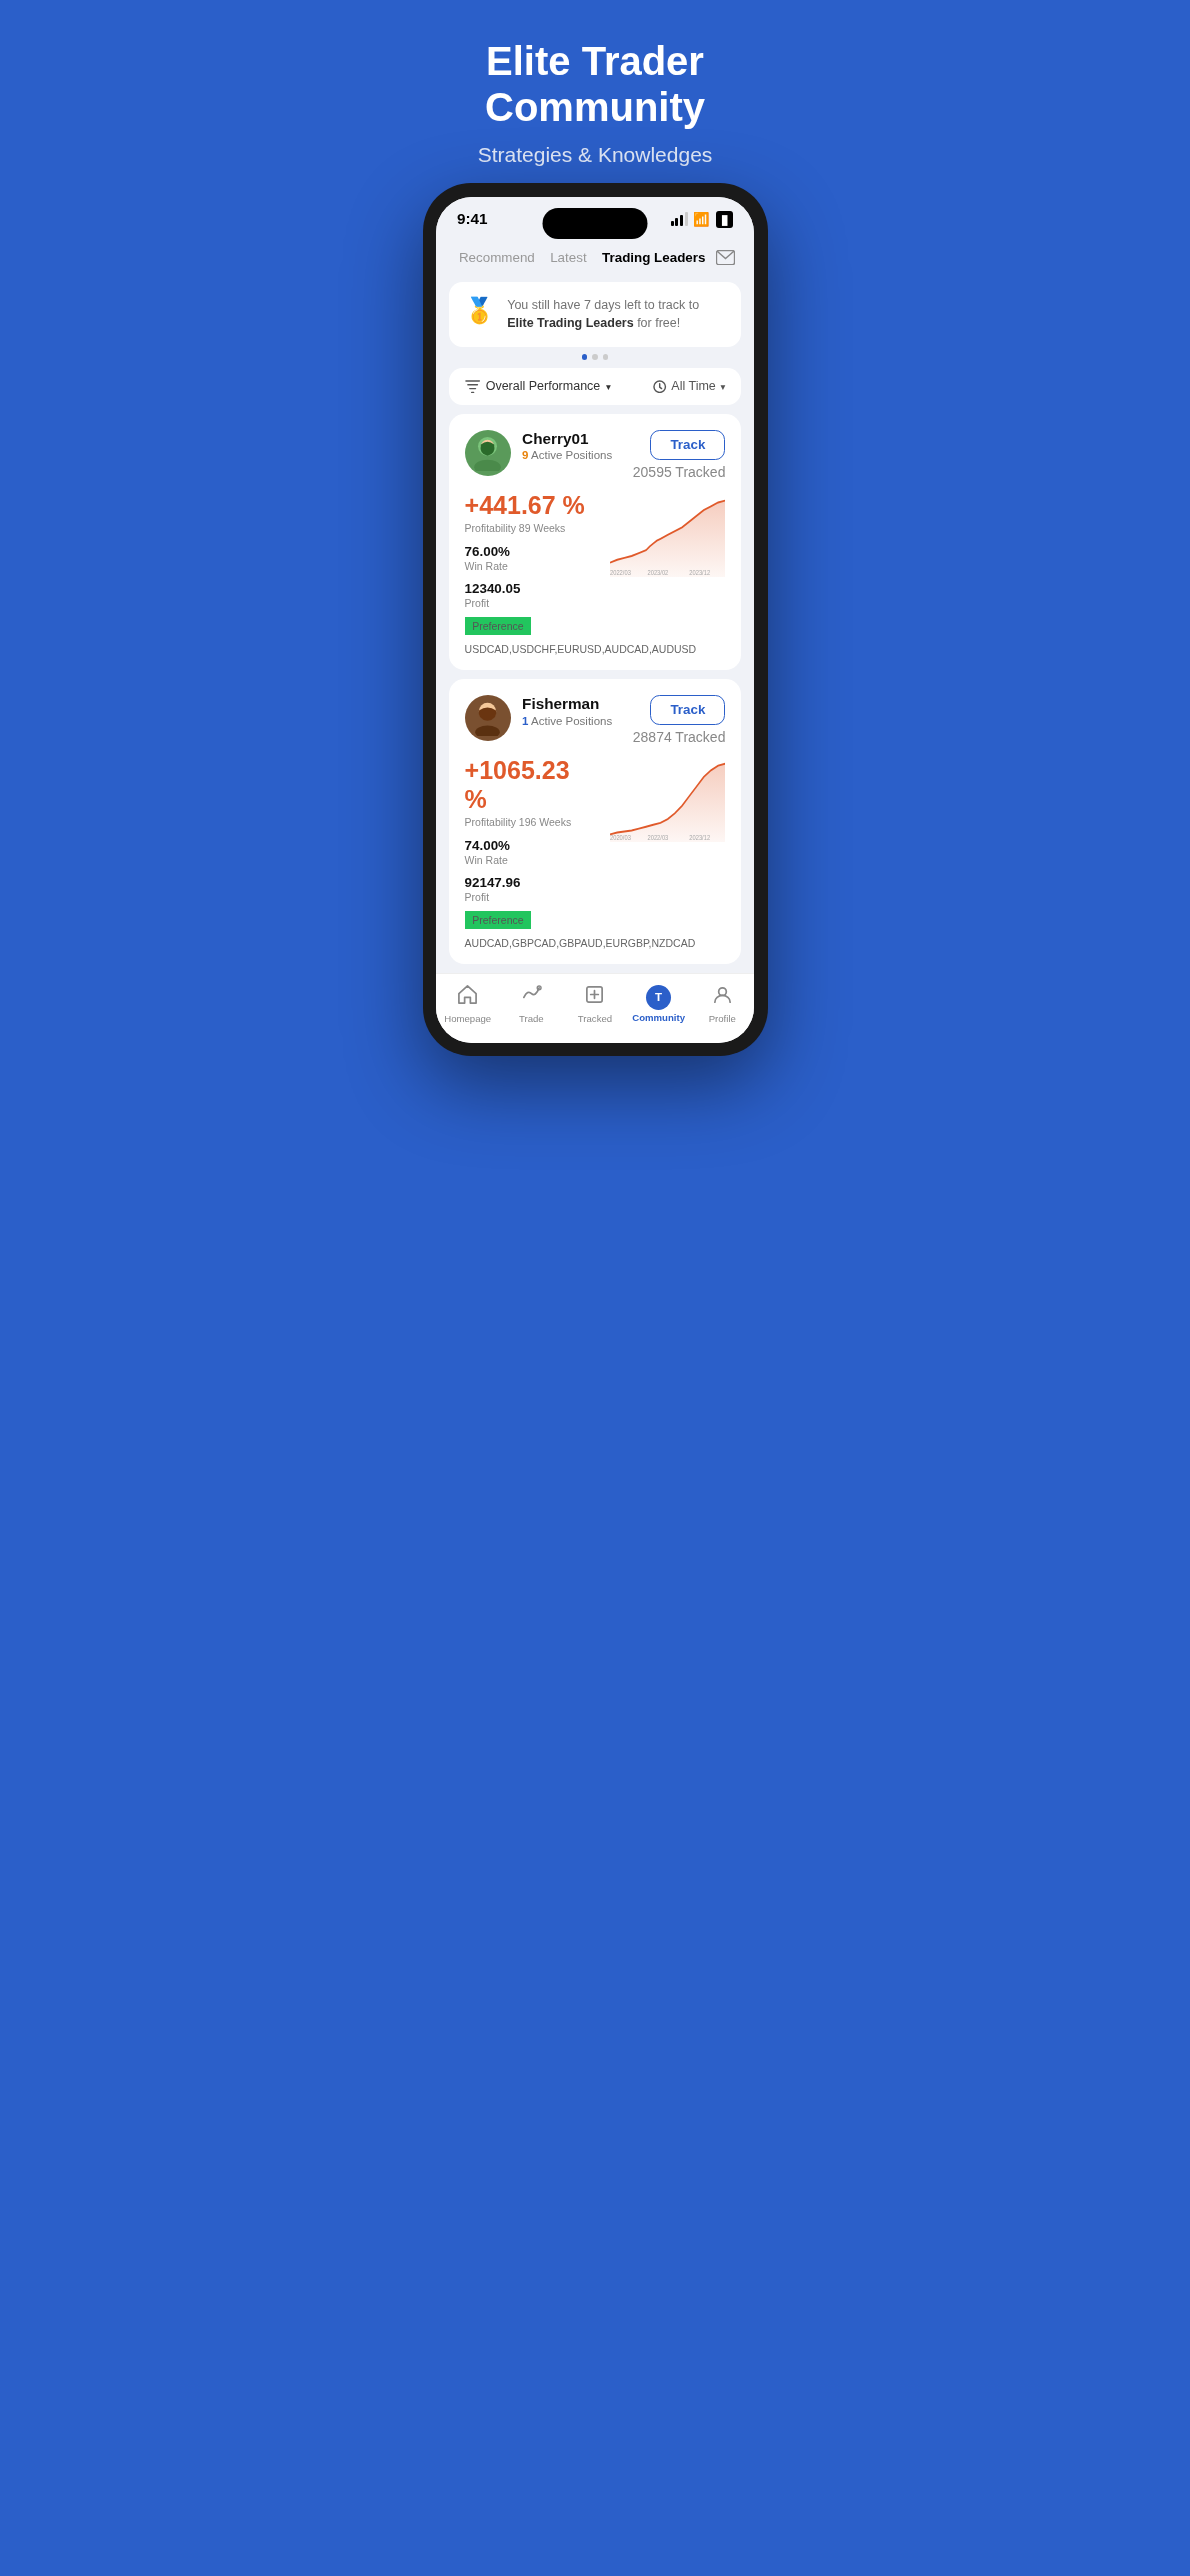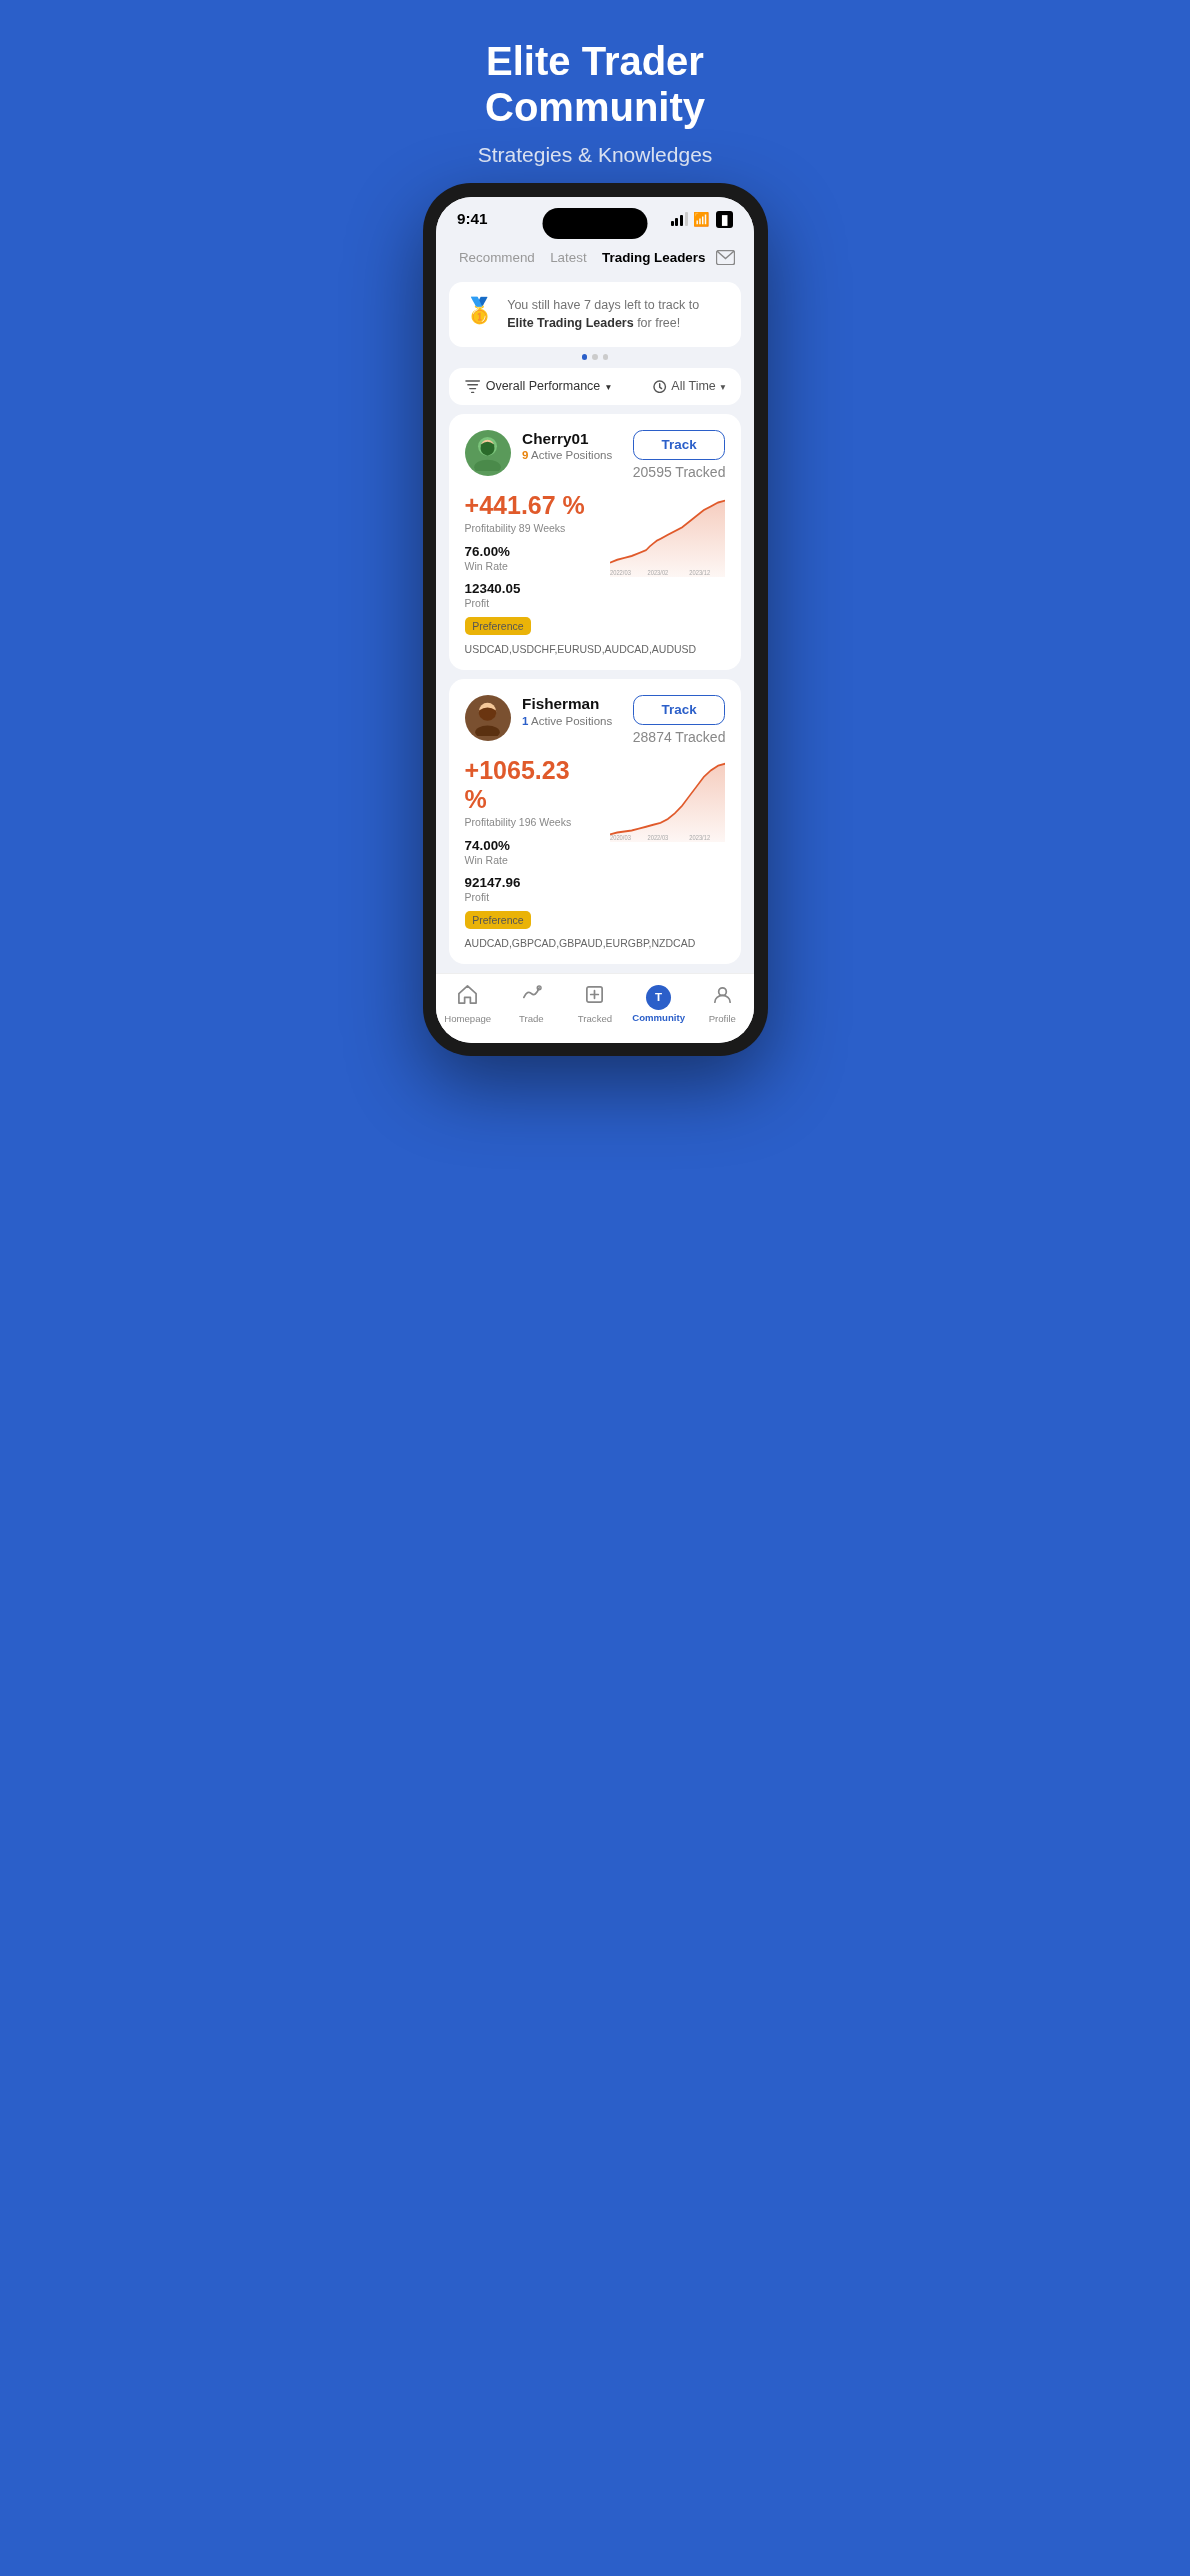--- a/index.html
+++ b/index.html
@@ -248,20 +248,21 @@
       font-size: 11.5px;
       color: #777;
     }
 
     .trader-positions .orange { color: #e8820a; font-weight: 700; }
     .trader-positions .blue { color: #2b5fc9; font-weight: 700; }
 
     .track-section {
       display: flex;
       flex-direction: column;
+      align-items: flex-end;
       gap: 3.8px;
     }
 
     .track-btn {
       background: #fff;
       border: 1.9px solid #2b5fc9;
       color: #2b5fc9;
       font-size: 13.4px;
       font-weight: 700;
       padding: 6.7px 19px;
@@ -312,22 +313,22 @@
 
     .preference-row {
       display: flex;
       align-items: center;
       gap: 7.7px;
       flex-wrap: wrap;
       margin-top: 7.7px;
     }
 
     .pref-badge {
-      background: #eab308;
-      border-radius: 5px;
+      background: #22c55e;
+      border-radius: 0;
       padding: 2.9px 7.7px;
       font-size: 10.5px;
       color: #555;
       font-weight: 500;
     }
 
     .pref-currencies {
       font-size: 10.5px;
       color: #666;
     }

